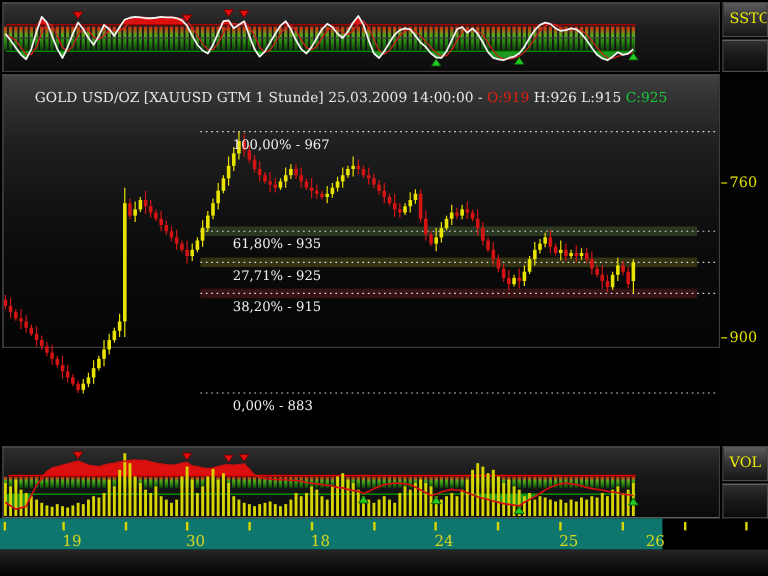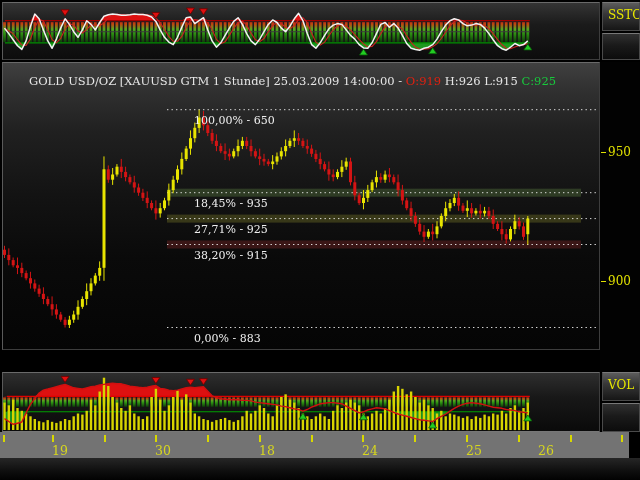--- a/index.html
+++ b/index.html
@@ -1,21 +1,21 @@
 <!DOCTYPE html>
 <html><head>
 <meta charset="utf-8">
 <style>
   html,body{margin:0;padding:0;background:#000;}
   #app{position:relative;width:640px;height:480px;background:#000;overflow:hidden;
        font-family:"DejaVu Serif", serif;}
   .panel{position:absolute;box-sizing:border-box;border:1px solid #3d3d3d;border-top-color:#6a6a6a;border-left-color:#5a5a5a;}
   #ssto-panel{left:2px;top:2px;width:598px;height:58px;
     background:linear-gradient(180deg,#343434 0%,#1b1b1b 38%,#0c0c0c 100%);}
-  #price-panel{left:2px;top:62px;width:598px;height:288px;
+  #price-panel{left:2px;top:62px;width:598px;height:228px;
     background:linear-gradient(180deg,#404040 0%,#313131 9%,#202020 24%,#131313 46%,#0a0a0a 68%,#050505 100%);}
   #vol-panel{left:2px;top:372px;width:598px;height:60px;border-bottom-color:#777;
     background:linear-gradient(180deg,#2e2e2e 0%,#181818 42%,#0a0a0a 100%);}
   .panel svg{position:absolute;left:0;top:0;}
   .gutter-box{position:absolute;left:602px;width:38px;box-sizing:border-box;
     border:1px solid #4a4a4a;border-top-color:#787878;
     background:linear-gradient(180deg,#5c5c5c 0%,#383838 40%,#161616 100%);
     overflow:hidden;color:#e8e800;font-size:12px;line-height:24px;padding-left:5px;white-space:nowrap;}
   .gutter-box.dark{background:linear-gradient(180deg,#303030 0%,#1a1a1a 45%,#0c0c0c 100%);}
   #ssto-label-box{top:2px;height:29px;}
@@ -23,21 +23,21 @@
   #vol-label-box{top:372px;height:29px;}
   #vol-sub-box{top:403px;height:29px;}
   #price-gutter{position:absolute;left:600px;top:62px;width:40px;height:308px;background:#020202;}
   .price-tick{position:absolute;left:8px;color:#e0e000;font-size:12px;}
   .price-tick::before{content:"";position:absolute;left:-7px;top:7px;width:5px;height:1px;background:#e0e000;}
   #ptick-0{top:84px;} #ptick-1{top:213px;}
   #chart-title{position:absolute;left:26px;top:11px;font-size:11.5px;color:#e6e6e6;white-space:nowrap;z-index:5;}
   #chart-title .red{color:#e02010;} #chart-title .green{color:#18c93c;}
   #copyright{position:absolute;left:6px;top:42px;font-size:11px;color:#8f8f85;z-index:5;}
   .fib-label{position:absolute;left:191px;font-size:11px;color:#efefef;z-index:4;white-space:nowrap;}
-  #time-axis{position:absolute;left:0;top:432px;width:629px;height:26px;background:#737373;}
+  #time-axis{position:absolute;left:0;top:432px;width:552px;height:26px;background:#0f766e;}
   .t-tick{position:absolute;top:3px;width:2px;height:7px;background:#d8d800;}
   .t-label{position:absolute;top:11px;font-size:12.5px;color:#d6d61e;transform:translateX(-50%);}
   #bottom-band{position:absolute;left:0;top:458px;width:640px;height:22px;
     background:linear-gradient(180deg,#262626 0%,#101010 55%,#020202 100%);}
 </style>
 </head>
 <body>
 
 <div id="app">
 
@@ -458,29 +458,29 @@
       </svg>
     <div id="chart-title">
       <span>GOLD USD/OZ [XAUUSD GTM  1 Stunde]</span>
       <span>25.03.2009 14:00:00</span>
       <span>-</span>
       <span class="red">O:919</span>
       <span>H:926 L:915</span>
       <span class="green">C:925</span>
     </div>
     <div id="fib-labels">
-        <div class="fib-label" style="top: 51px;">100,00% - 650</div>
-        <div class="fib-label" style="top: 134px;">18,45% - 935</div>
+        <div class="fib-label" style="top: 51px;">100,00% - 967</div>
+        <div class="fib-label" style="top: 134px;">61,80% - 935</div>
         <div class="fib-label" style="top: 160px;">27,71% - 925</div>
         <div class="fib-label" style="top: 186px;">38,20% - 915</div>
         <div class="fib-label" style="top: 269px;">0,00% - 883</div>
       </div>
   </div>
   <div id="price-gutter">
-    <span class="price-tick" id="ptick-0" style="top: 83px;">950</span>
+    <span class="price-tick" id="ptick-0" style="top: 83px;">760</span>
     <span class="price-tick" id="ptick-1" style="top: 212px; text-align: right;">900</span>
   </div>
 
   <div class="panel" id="vol-panel">
     <svg id="svg-vol" width="596" height="58">
         <defs>
           <linearGradient id="heatG2" x1="0" y1="0" x2="0" y2="1">
             <stop offset="0%" stop-color="#d23010"></stop>
             <stop offset="12%" stop-color="#c05010"></stop>
             <stop offset="35%" stop-color="#58b020"></stop>

